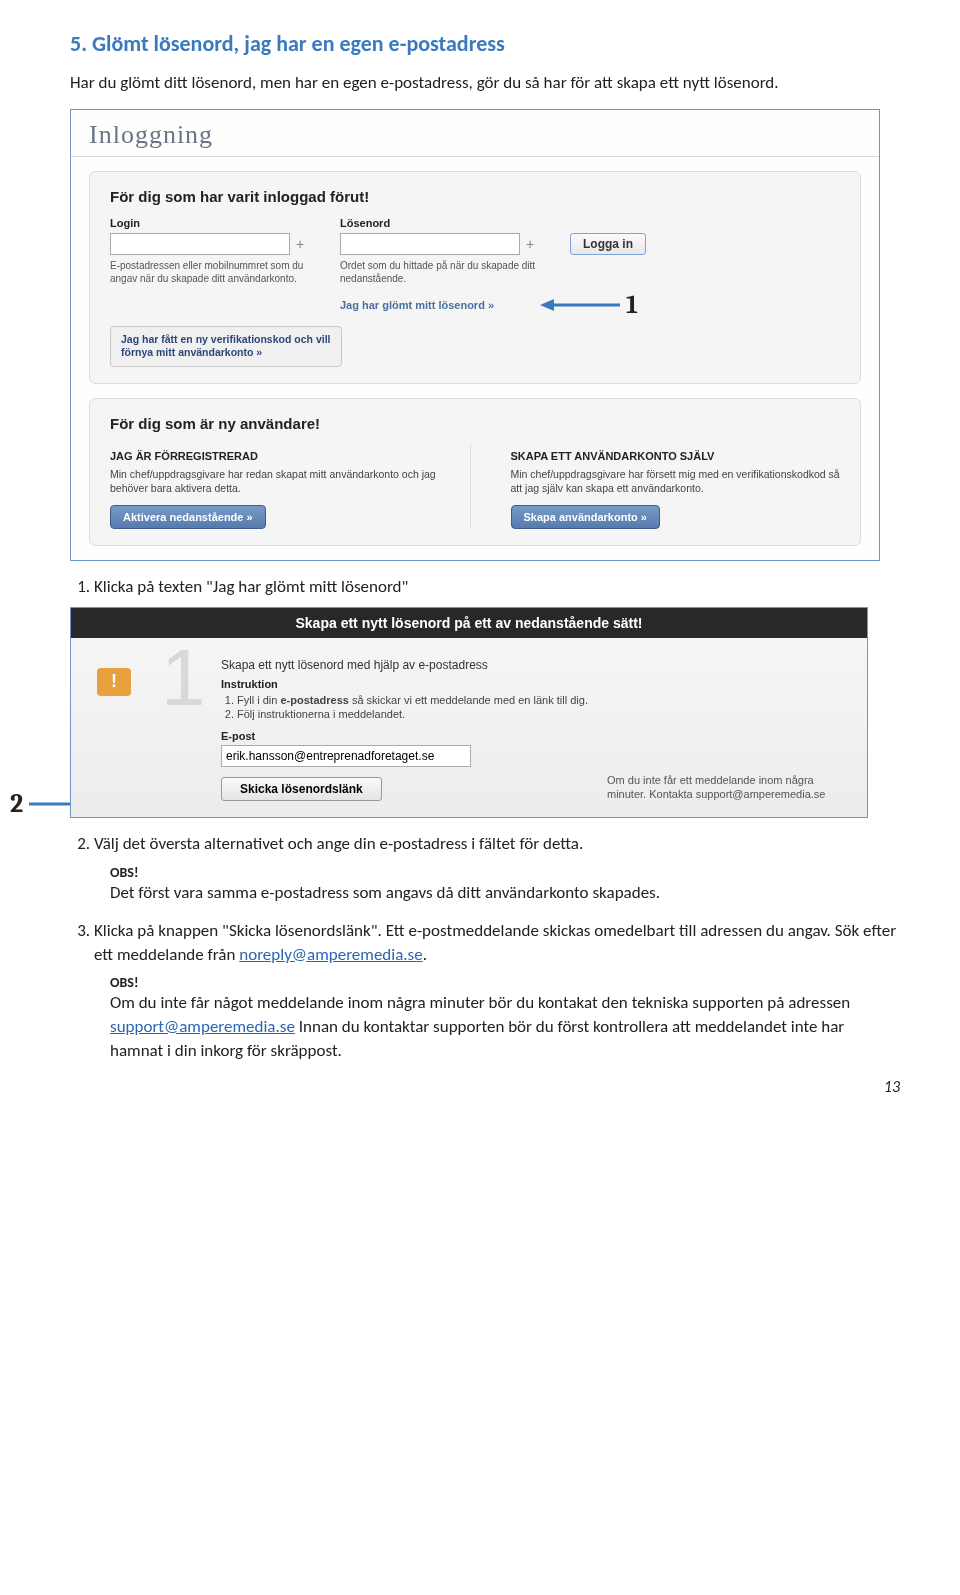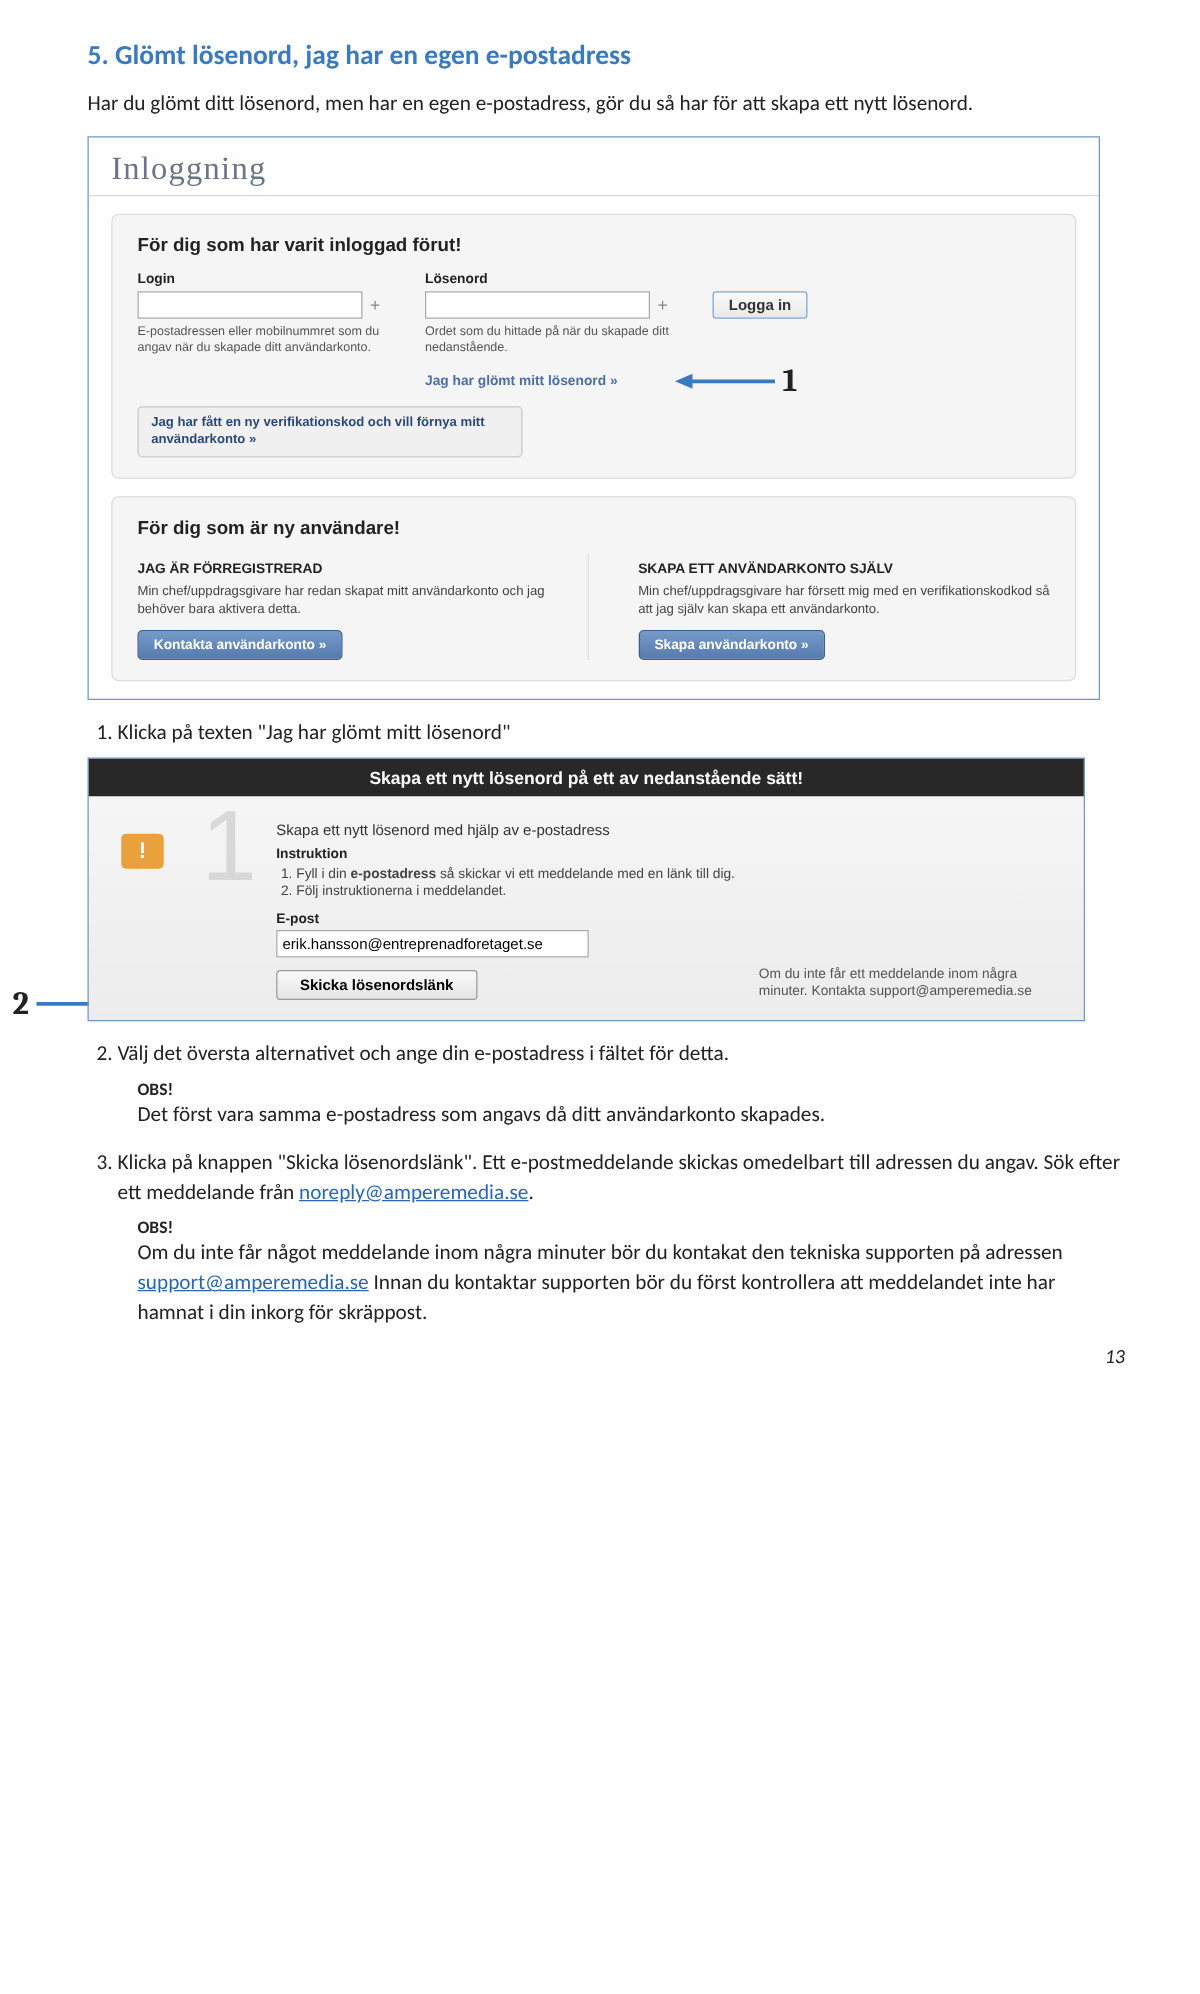--- a/index.html
+++ b/index.html
@@ -87,21 +87,21 @@
     font-size: 11px;
     font-weight: 700;
     margin-top: 14px;
     display: inline-block;
   }
   .verify-box {
     border: 1px solid #c8c8c8;
     border-radius: 4px;
     padding: 6px 10px;
     margin-top: 14px;
-    width: 308px;
+    width: 232px;
     background: #f0f0f0;
     font-size: 10.5px;
     font-weight: 700;
     color: #2c4878;
     line-height: 1.3;
   }
   .split { display: flex; gap: 40px; }
   .split .half { flex: 1; }
   .split .half h4 { font-size: 11px; font-weight: 700; margin: 6px 0 6px 0; }
   .split .half p { font-size: 10.5px; color: #444; margin: 0 0 10px 0; line-height: 1.3; }
@@ -247,21 +247,21 @@
     </div>
   </div>
 
   <div class="panel">
     <div class="panel-body">
       <h3>För dig som är ny användare!</h3>
       <div class="split">
         <div class="half">
           <h4>JAG ÄR FÖRREGISTRERAD</h4>
           <p>Min chef/uppdragsgivare har redan skapat mitt användarkonto och jag behöver bara aktivera detta.</p>
-          <button class="btn-blue">Kontakta användarkonto »</button>
+          <button class="btn-blue">Aktivera nedanstående »</button>
         </div>
         <div class="half">
           <h4>SKAPA ETT ANVÄNDARKONTO SJÄLV</h4>
           <p>Min chef/uppdragsgivare har försett mig med en verifikationskodkod så att jag själv kan skapa ett användarkonto.</p>
           <button class="btn-blue">Skapa användarkonto »</button>
         </div>
       </div>
     </div>
   </div>
 </div>

